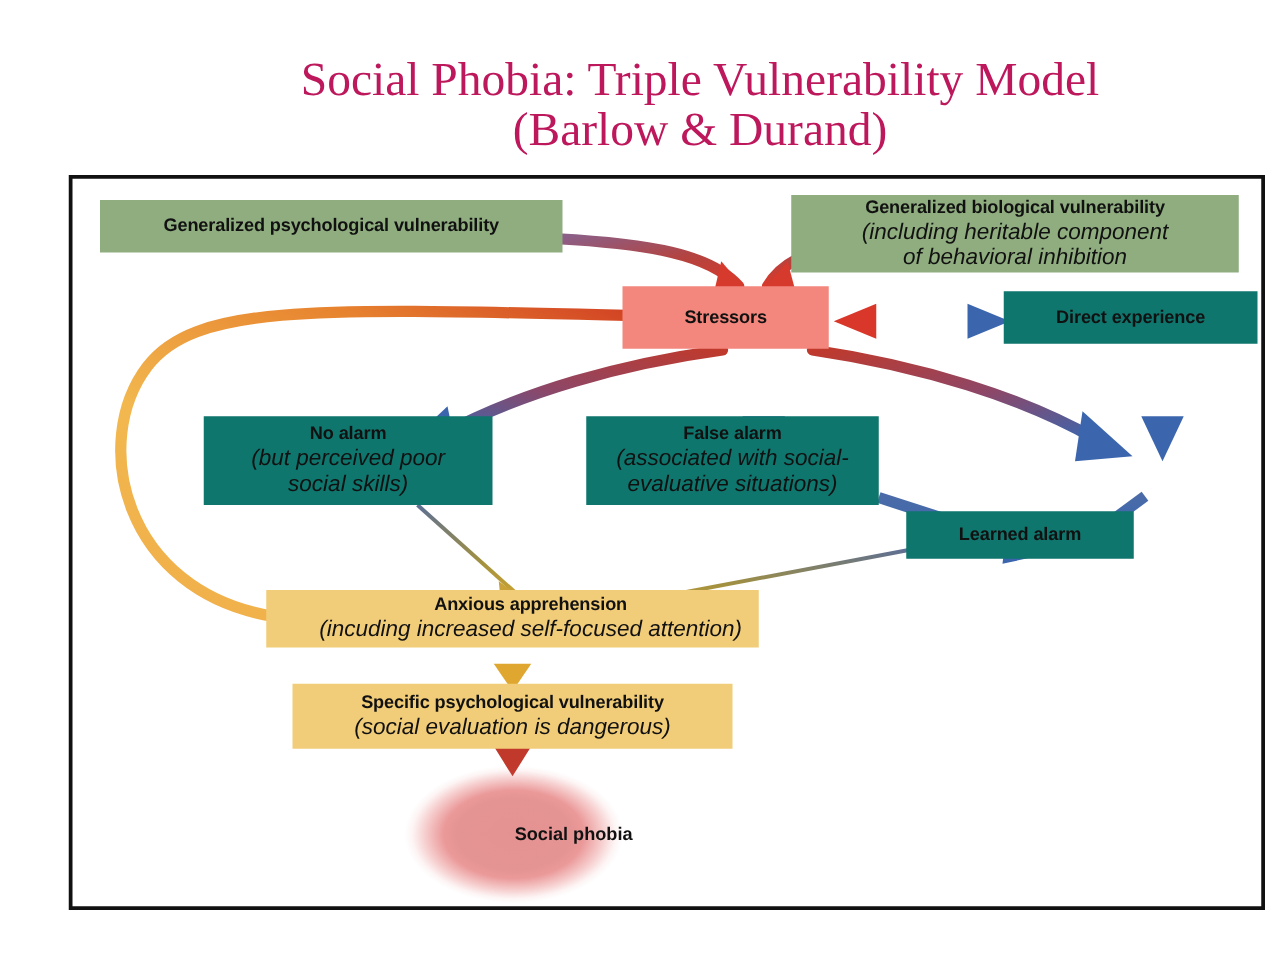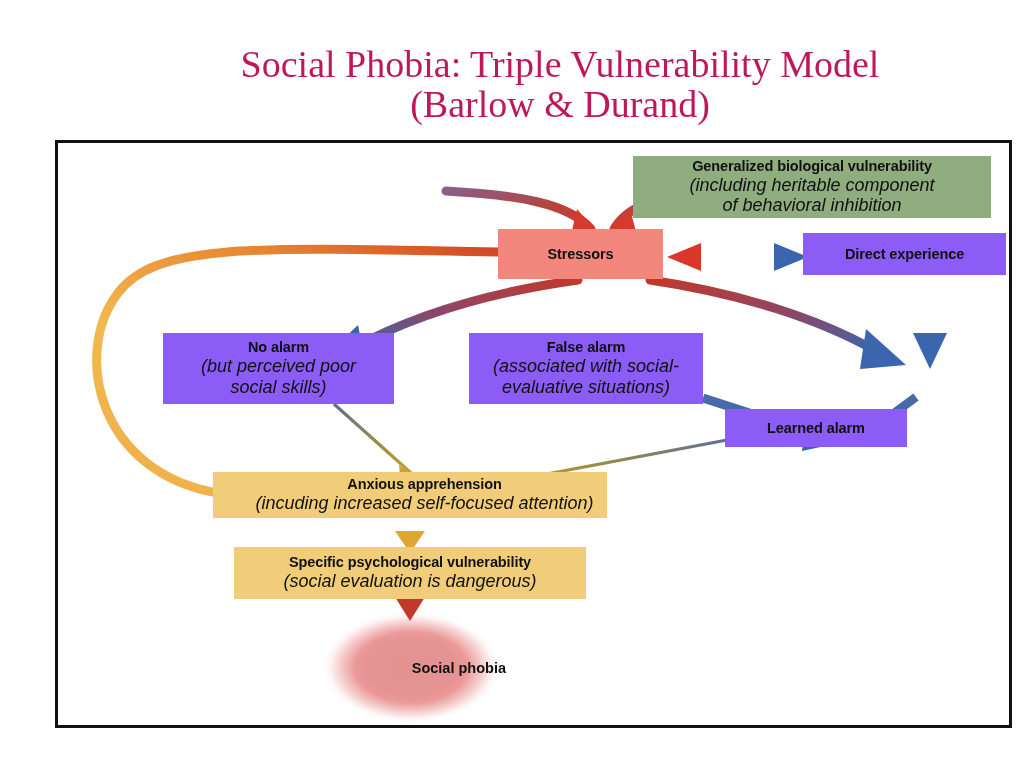--- a/index.html
+++ b/index.html
@@ -69,21 +69,21 @@
     letter-spacing: -0.1px;
     line-height: 1.15;
   }
   .node .sub {
     font-weight: normal;
     font-size: 18px;
     line-height: 1.15;
     font-style: italic;
   }
   .green  { background: #8fad7f; }
-  .blue   { background: #8b5cf6; }
+  .blue   { background: #0f766e; }
   .red    { background: #f4877d; }
   .amber  { background: #f2cd79; }
 
   
   #node-social-phobia {
     position: absolute;
     display: flex;
     align-items: center;
     justify-content: flex-end;
     z-index: 3;
@@ -250,20 +250,23 @@
         <path d="M 352,375 L 352,393" stroke="url(#gGoldDown)" stroke-width="10" fill="none"></path>
         <path d="M 337,388 L 352,410 L 367,388 Z" fill="#dfa72f"></path>
       </g>
 
       <g>
         <path d="M 352,444 L 352,458" stroke="url(#gRedDown)" stroke-width="10" fill="none"></path>
         <path d="M 337,454 L 352,478 L 367,454 Z" fill="#c0392b"></path>
       </g>
     </svg>
 
+    <div class="node green" id="node-gen-psych" style="left:22px; top:17px; width:370px; height:42px;">
+      <div class="ttl">Generalized psychological vulnerability</div>
+    </div>
 
     <div class="node green" id="node-gen-bio" style="left:575px; top:13px; width:358px; height:62px;">
       <div class="ttl">Generalized  biological vulnerability</div>
       <div class="sub">(including heritable component</div>
       <div class="sub">of behavioral inhibition</div>
     </div>
 
     <div class="node red" id="node-stressors" style="left:440px; top:86px; width:165px; height:50px;">
       <div class="ttl">Stressors</div>
     </div>

